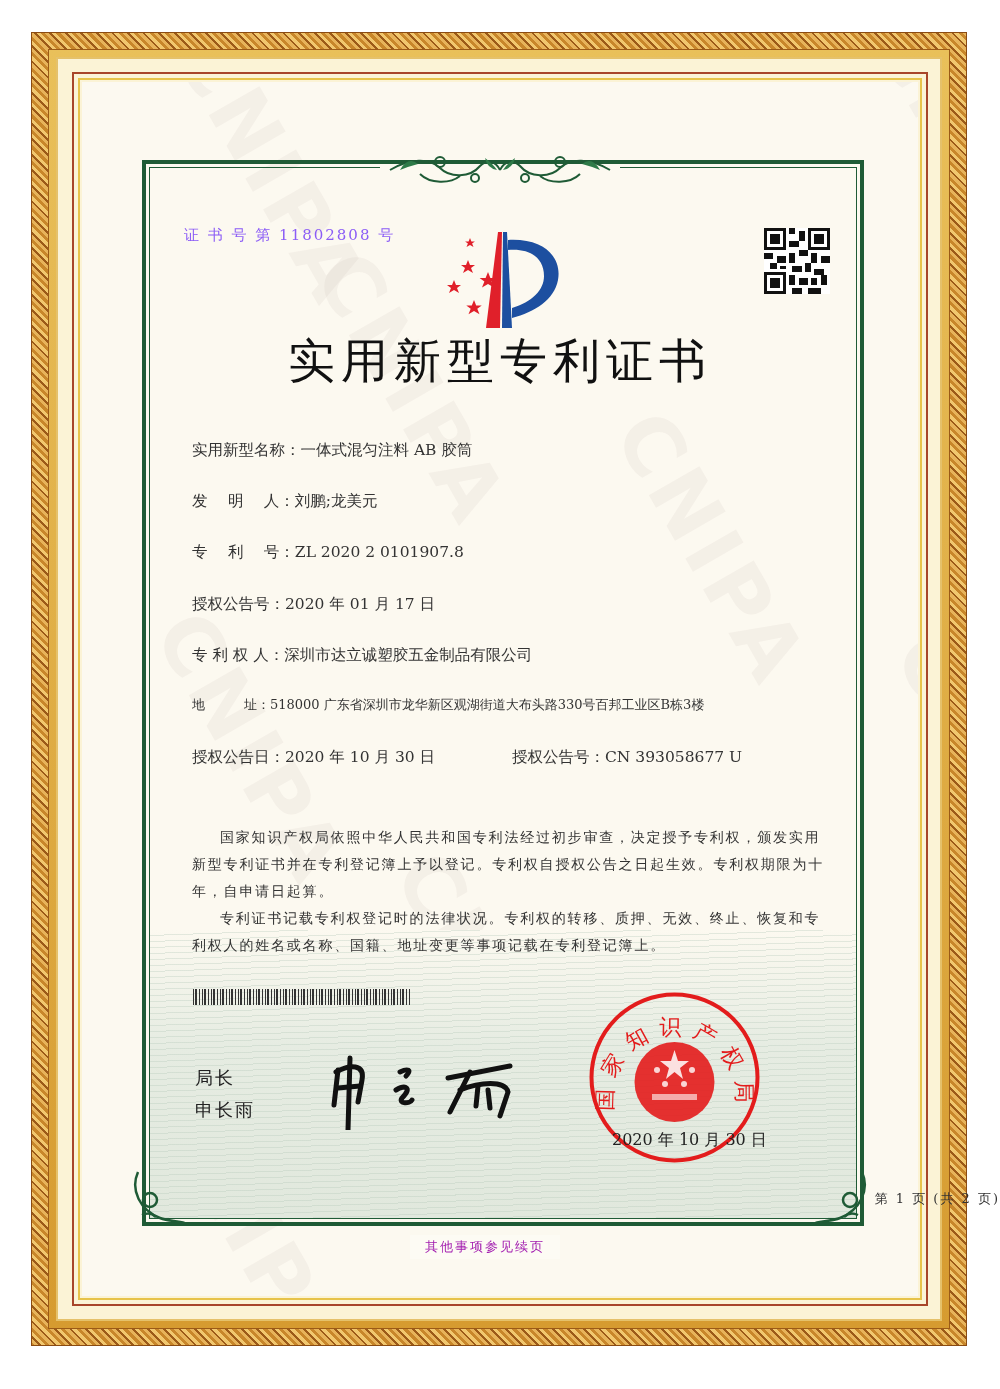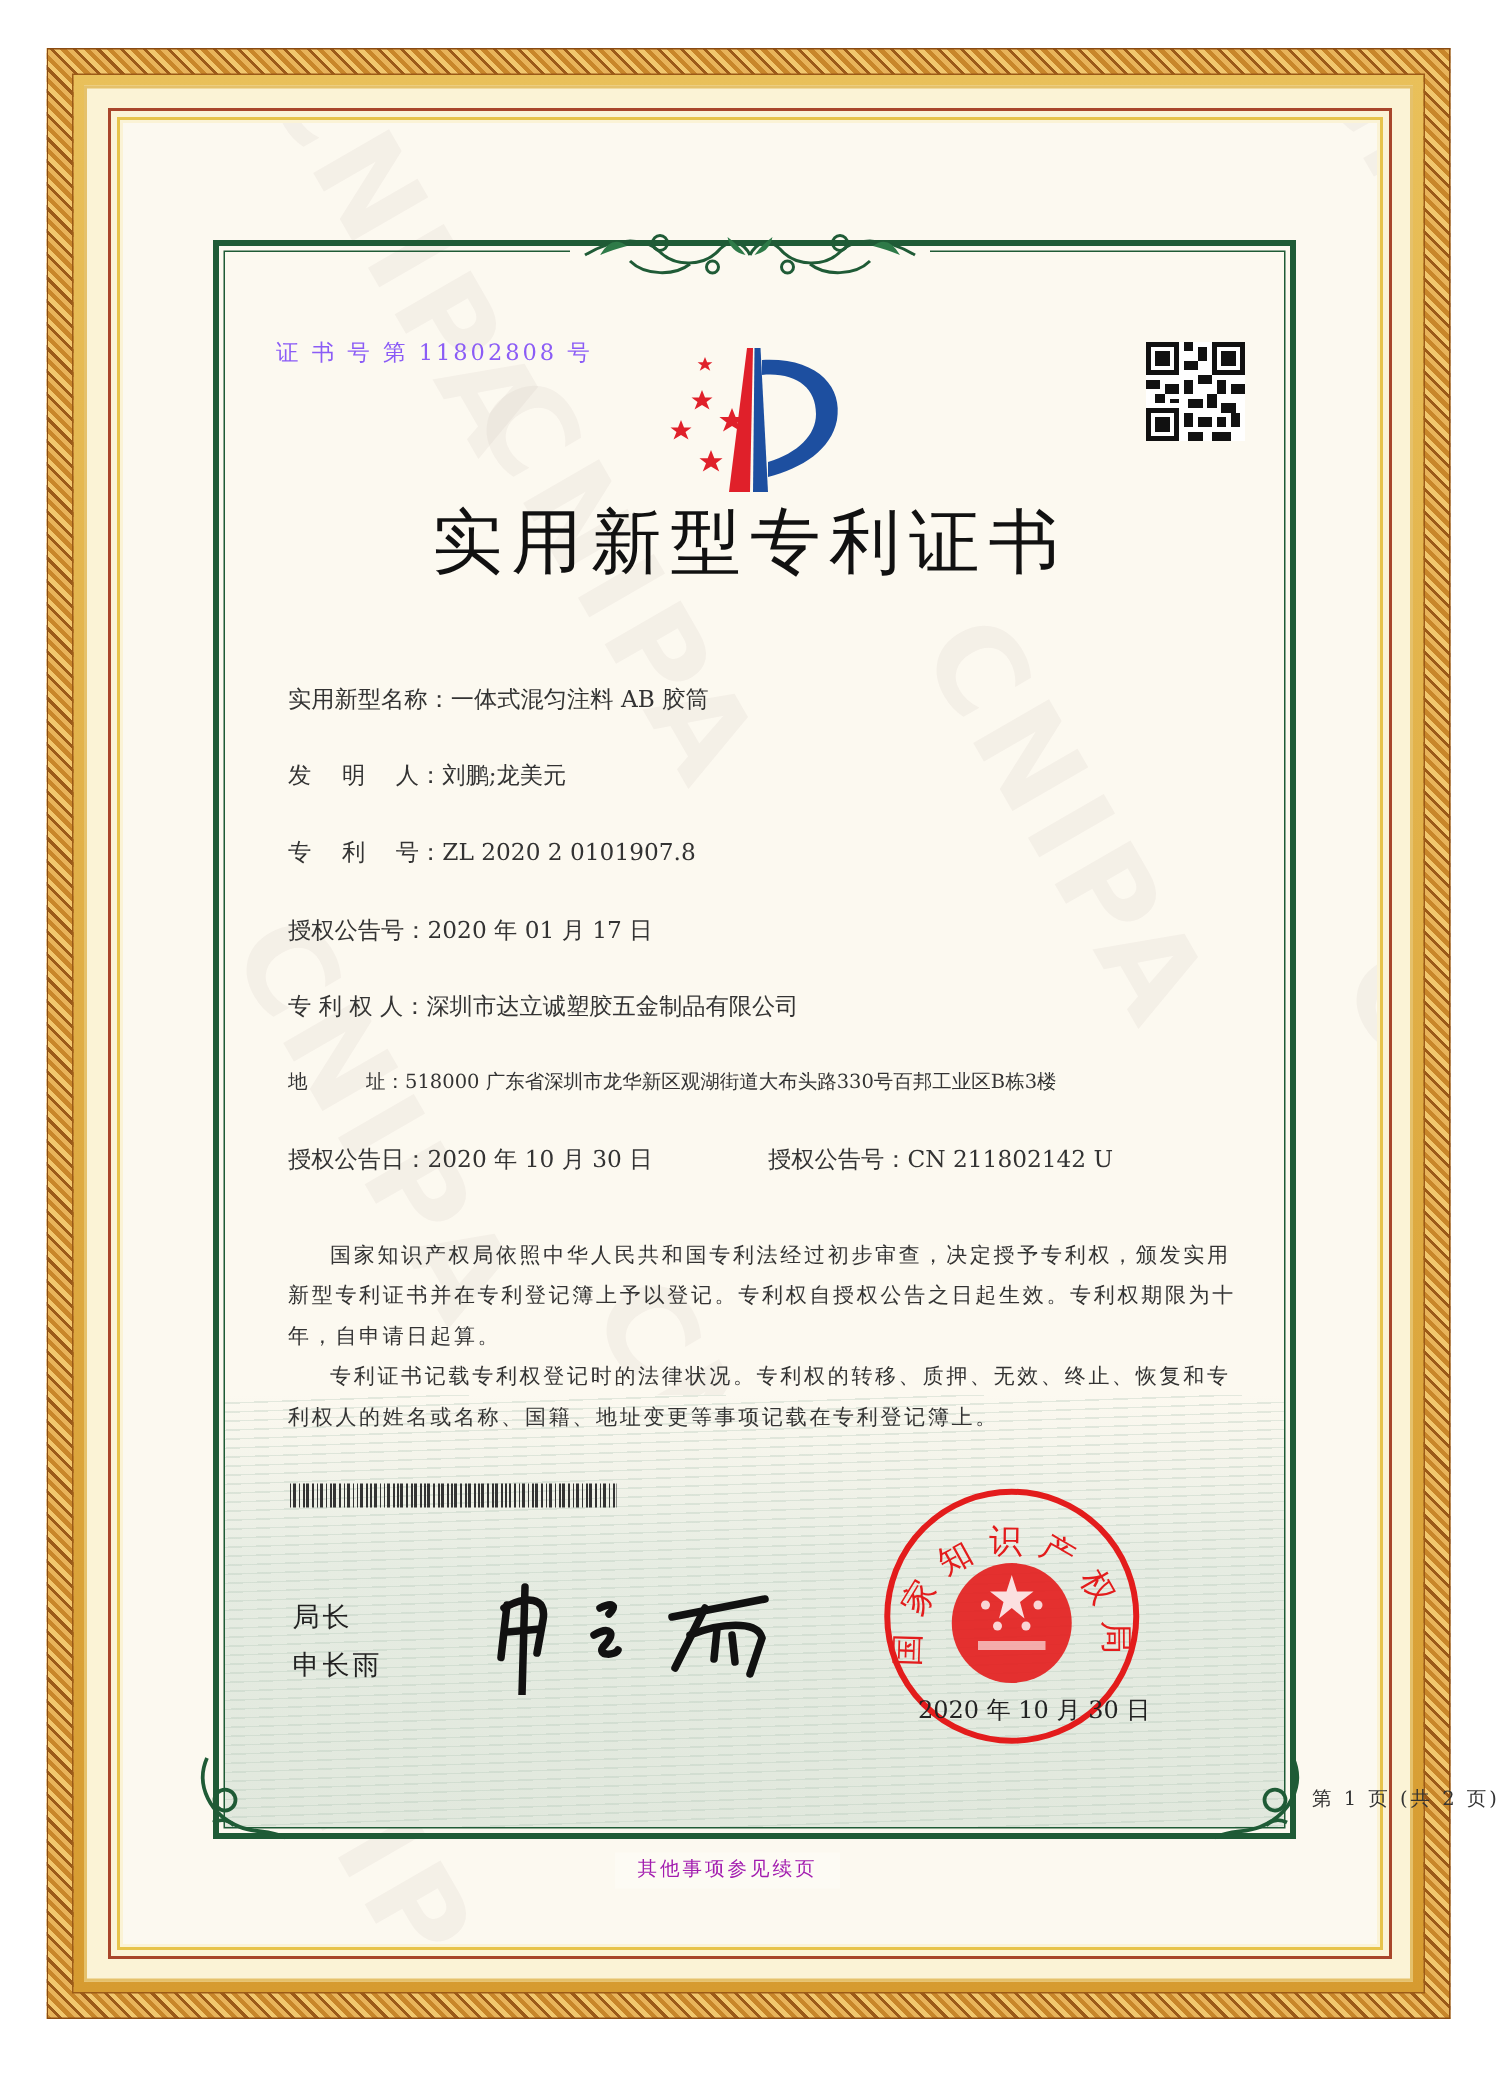--- a/index.html
+++ b/index.html
@@ -19,21 +19,21 @@
   .guilloche{position:absolute;left:150px;top:930px;width:706px;height:288px;
     background:repeating-linear-gradient(178deg,rgba(200,215,200,0.0) 0 5px,rgba(180,200,185,0.35) 5px 6px),
     linear-gradient(#fcf9f0,#e6ece2 40%,#e1e8dd);}
   .ornament-top{position:absolute;left:380px;top:148px;width:240px;height:44px;}
   .corner{position:absolute;width:60px;height:60px;}
   .cert-no{position:absolute;left:184px;top:226px;font-size:15px;color:#8b5cf6;letter-spacing:2px;}
   .logo{position:absolute;left:440px;top:228px;width:130px;height:110px;}
   .qr{position:absolute;left:764px;top:228px;width:66px;height:66px;background:#fff;}
   .title{position:absolute;left:0;width:1000px;top:330px;text-align:center;font-size:47px;color:#111;letter-spacing:6px;font-family:"DejaVu Sans",sans-serif;}
   .field{position:absolute;left:192px;font-size:15.5px;color:#333;white-space:nowrap;}
-  .field .lbl{display:inline-block;margin-top:16px;}
+  .field .lbl{display:inline-block;}
   .para{position:absolute;left:192px;width:640px;font-size:14px;color:#333;line-height:27px;text-indent:2em;letter-spacing:1.8px;margin-top:40px;}
   .barcode{position:absolute;left:193px;top:989px;width:218px;height:16px;
     background:repeating-linear-gradient(90deg,#333 0 1px,transparent 1px 2px,#333 2px 3px,#333 3px 4px,transparent 4px 6px,#333 6px 7px,transparent 7px 9px);}
   .director{position:absolute;left:195px;font-size:18px;color:#222;font-family:"DejaVu Sans",sans-serif;letter-spacing:2px;}
   .signature{position:absolute;left:320px;top:1050px;width:210px;height:80px;}
   .seal{position:absolute;left:587px;top:990px;width:175px;height:175px;}
   .seal-date{position:absolute;left:612px;top:1130px;font-size:16px;color:#222;letter-spacing:0px;}
   .page-no{position:absolute;left:0;width:1000px;top:1190px;text-align:right;font-size:13px;color:#333;letter-spacing:2px;}
   .see-cont{position:absolute;left:410px;top:1235px;width:150px;height:24px;background:#fdfbf4;text-align:center;font-size:13px;line-height:24px;color:#a21caf;letter-spacing:2px;}
 </style>
@@ -169,21 +169,21 @@
 <div class="field" style="top:645px;">
   <span class="lbl">专 利 权 人：</span><span>深圳市达立诚塑胶五金制品有限公司</span>
 </div>
 <div class="field" style="top:696px;font-size:13px;">
   <span class="lbl">地　　　址：</span><span>518000 广东省深圳市龙华新区观湖街道大布头路330号百邦工业区B栋3楼</span>
 </div>
 <div class="field" style="top:747px;">
   <span class="lbl">授权公告日：</span><span>2020 年 10 月 30 日</span>
 </div>
 <div class="field" style="top:747px;left:512px;">
-  <span class="lbl">授权公告号：</span><span>CN 211802142 U</span>
+  <span class="lbl">授权公告号：</span><span>CN 393058677 U</span>
 </div>
 
 <div class="para" style="top:784px;">国家知识产权局依照中华人民共和国专利法经过初步审查，决定授予专利权，颁发实用新型专利证书并在专利登记簿上予以登记。专利权自授权公告之日起生效。专利权期限为十年，自申请日起算。</div>
 <div class="para" style="top:865px;">专利证书记载专利权登记时的法律状况。专利权的转移、质押、无效、终止、恢复和专利权人的姓名或名称、国籍、地址变更等事项记载在专利登记簿上。</div>
 
 <div class="barcode"></div>
 
 <div class="director" style="top:1066px;">局长</div>
 <div class="director" style="top:1098px;text-align:right;">申长雨</div>
 

